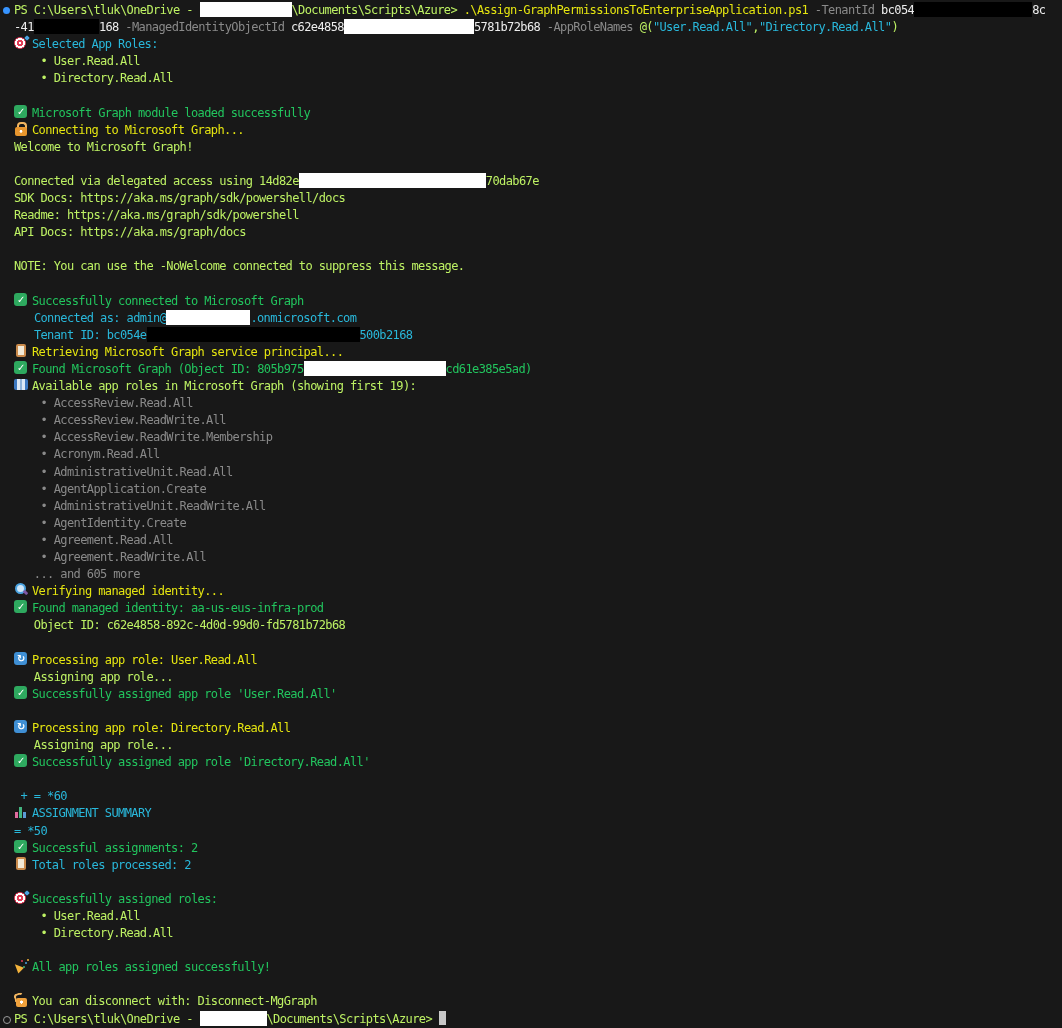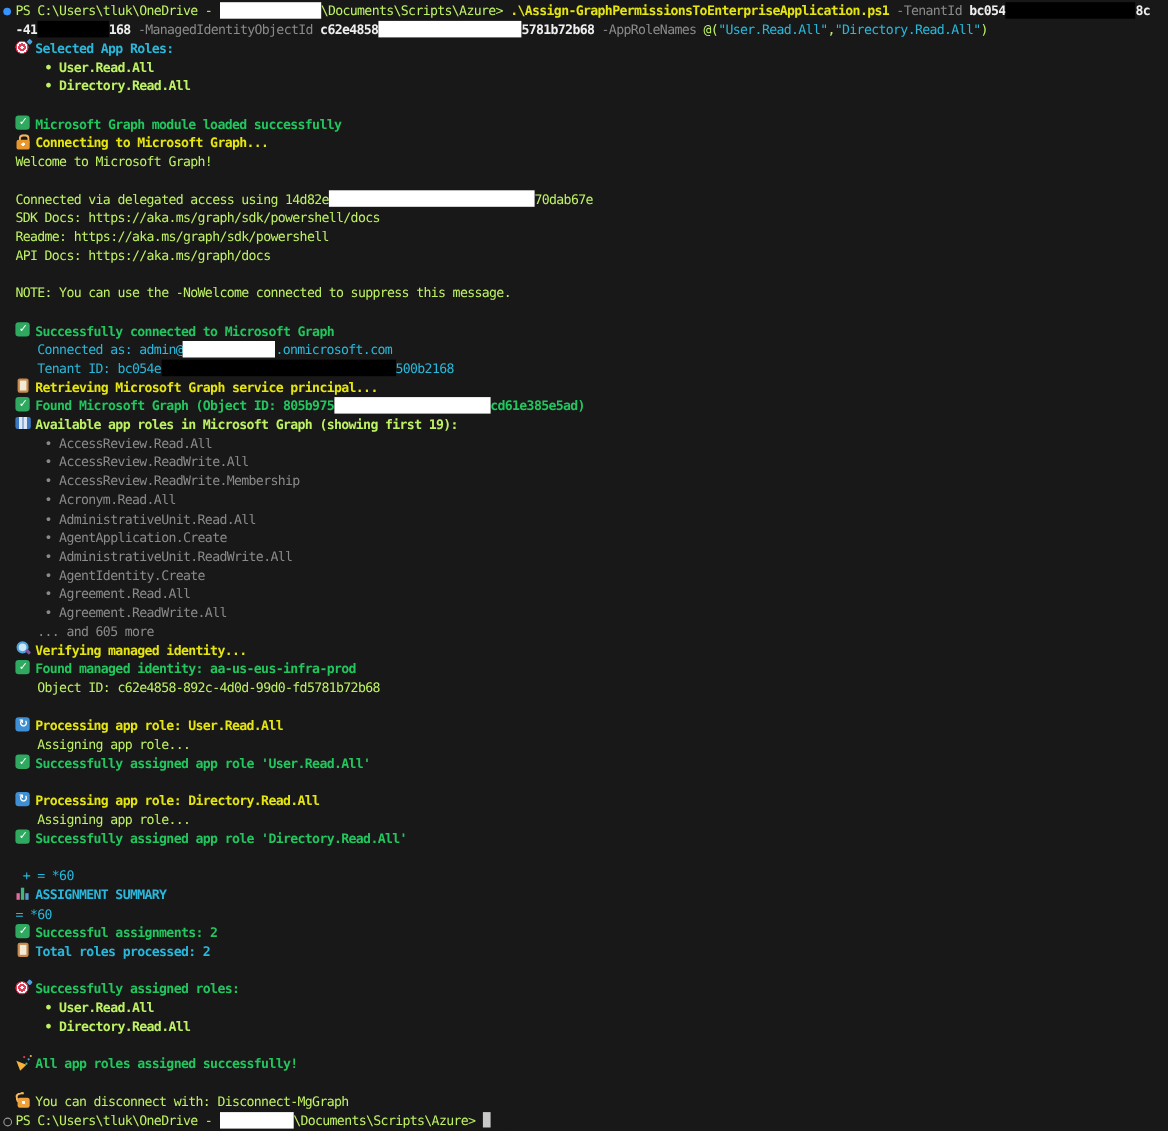--- a/index.html
+++ b/index.html
@@ -5,21 +5,21 @@
   html,body{margin:0;padding:0;background:#181818;}
   body{width:1062px;height:1028px;overflow:hidden;}
   .terminal{
     font-family:"DejaVu Sans Mono","Liberation Mono",monospace;
     font-size:12px;letter-spacing:-0.6px;color:#cccccc;
     padding-top:2px;width:1062px;height:1026px;
   }
   .line{height:17.1px;line-height:17.1px;white-space:pre;padding-left:14px;position:relative;}
   .c-fg{color:#bef264}.c-dim{color:#8a8a8a}.c-green{color:#22c55e}
   .c-yellow{color:#e5e510}.c-cyan{color:#29b8db}.c-white{color:#eeeeee}
-  .b{font-weight:bold}
+  .b{font-weight:normal}
   .redact{display:inline-block;height:15px;vertical-align:-3px}
   .r-white{background:#ffffff}.r-black{background:#000000}
   .marker{position:absolute;left:3px;top:5px;width:7px;height:7px;border-radius:50%}
   .m-dot{background:#3794ff}
   .m-ring{width:6px;height:6px;border:1px solid #9a9a9a;background:transparent}
   .cursor{display:inline-block;width:7px;height:14px;background:#c8c8c8;vertical-align:-2px}
   .icon{display:inline-block;width:15px;height:14px;margin-right:3px;vertical-align:-2px;
         position:relative;letter-spacing:0;font-family:"DejaVu Sans",sans-serif;}
   .ic-check::before{content:"";position:absolute;left:0;top:0;width:13px;height:13px;background:#2ea95f;border-radius:3px}
   .ic-check::after{content:"✓";position:absolute;left:3px;top:0;font-size:10px;line-height:13px;color:#ffffff;font-weight:bold}
@@ -91,21 +91,21 @@
     <div class="line"><span class="icon ic-refresh"></span><span class="c-yellow b">Processing app role: User.Read.All</span></div>
     <div class="line"><span class="c-fg">   Assigning app role...</span></div>
     <div class="line"><span class="icon ic-check"></span><span class="c-green b">Successfully assigned app role 'User.Read.All'</span></div>
     <div class="line"></div>
     <div class="line"><span class="icon ic-refresh"></span><span class="c-yellow b">Processing app role: Directory.Read.All</span></div>
     <div class="line"><span class="c-fg">   Assigning app role...</span></div>
     <div class="line"><span class="icon ic-check"></span><span class="c-green b">Successfully assigned app role 'Directory.Read.All'</span></div>
     <div class="line"></div>
     <div class="line"><span class="c-cyan"> + = *60</span></div>
     <div class="line"><span class="icon ic-chart"></span><span class="c-cyan b">ASSIGNMENT SUMMARY</span></div>
-    <div class="line"><span class="c-cyan">= *60</span></div>
+    <div class="line"><span class="c-cyan">= *50</span></div>
     <div class="line"><span class="icon ic-check"></span><span class="c-green b">Successful assignments: 2</span></div>
     <div class="line"><span class="icon ic-clipboard"></span><span class="c-cyan b">Total roles processed: 2</span></div>
     <div class="line"></div>
     <div class="line"><span class="icon ic-target"></span><span class="c-green b">Successfully assigned roles:</span></div>
     <div class="line"><span class="c-fg b">    • User.Read.All</span></div>
     <div class="line"><span class="c-fg b">    • Directory.Read.All</span></div>
     <div class="line"></div>
     <div class="line"><span class="icon ic-party"></span><span class="c-green b">All app roles assigned successfully!</span></div>
     <div class="line"></div>
     <div class="line"><span class="icon ic-lock-open"></span><span class="c-fg">You can disconnect with: Disconnect-MgGraph</span></div>

